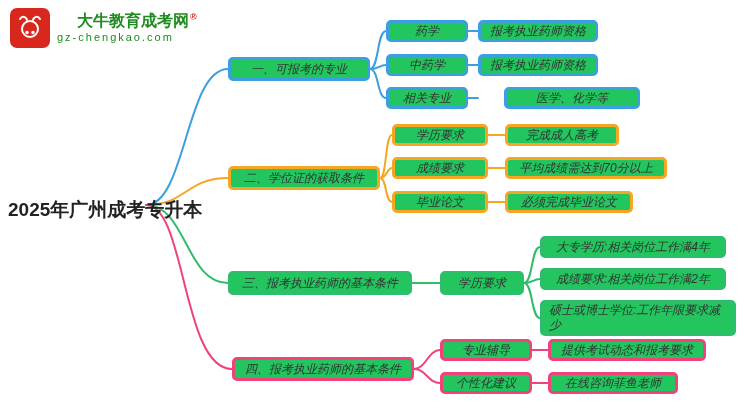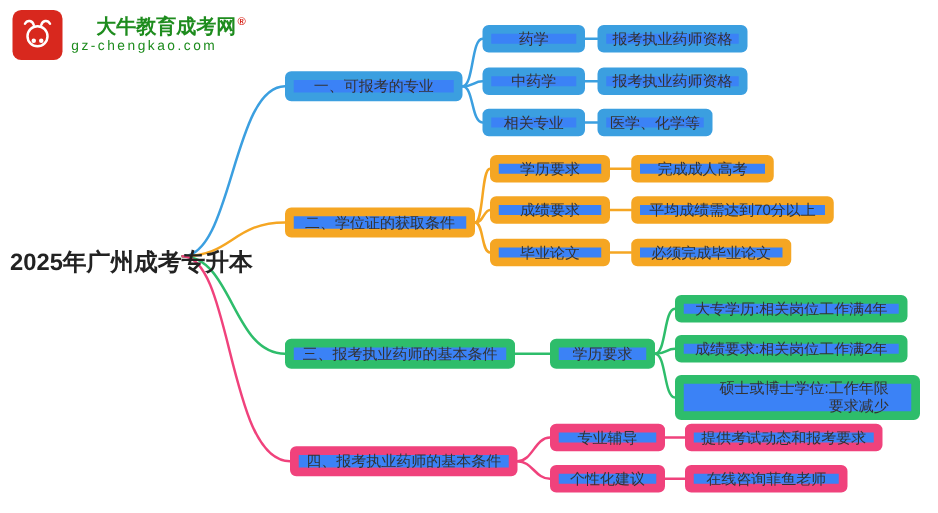--- a/index.html
+++ b/index.html
@@ -21,30 +21,31 @@
   .logo-sub{color:#1e8c1e;font-size:11px;letter-spacing:2px;line-height:1.2;white-space:nowrap;}
 
   
   .root{
     position:absolute;left:8px;top:197px;width:136px;text-align:center;
     font-size:19px;font-weight:bold;color:#222;white-space:nowrap;
   }
 
   
   .node{
-    position:absolute;background:#3b82f6;border:7px solid #f9a8d4;border-radius:5px;
+    position:absolute;background:#22c55e;border:3px solid #f9a8d4;border-radius:5px;
     display:flex;align-items:center;justify-content:center;
     font-size:12px;color:#333;box-sizing:border-box;white-space:nowrap;
     padding:0 4px;
+    font-style:italic;
   }
   .b1{border-color:#3b9fe0;}
   .b2{border-color:#f5a623;}
   .b3{border-color:#2ebd6b;text-align:center;}
   .b4{border-color:#f0427c;}
-  .wrap{white-space:normal;line-height:1.25;text-align:right;padding:2px 18px;}
+  .wrap{white-space:normal;line-height:1.25;text-align:left;padding:2px 6px;}
 </style>
 </head>
 <body>
 
 <div class="stage">
 
   <svg class="connectors" viewBox="0 0 750 410">
 
     <g fill="none" stroke="#3b9fe0" stroke-width="2" stroke-linecap="round">
       <path d="M146,205 C186,205 186,69 228,69"></path>
@@ -100,21 +101,21 @@
   </div>
 
   <div class="root">2025年广州成考专升本</div>
 
   <div class="node b1" style="left:228px;top:57px;width:142px;height:24px">一、可报考的专业</div>
   <div class="node b1" style="left:386px;top:20px;width:82px;height:22px">药学</div>
   <div class="node b1" style="left:478px;top:20px;width:120px;height:22px">报考执业药师资格</div>
   <div class="node b1" style="left:386px;top:54px;width:82px;height:22px">中药学</div>
   <div class="node b1" style="left:478px;top:54px;width:120px;height:22px">报考执业药师资格</div>
   <div class="node b1" style="left:386px;top:87px;width:82px;height:22px">相关专业</div>
-  <div class="node b1" style="left:478px;top:87px;width:92px;height:22px">医学、化学等</div>
+  <div class="node b1" style="left:504px;top:87px;width:136px;height:22px">医学、化学等</div>
 
   <div class="node b2" style="left:228px;top:166px;width:152px;height:24px">二、学位证的获取条件</div>
   <div class="node b2" style="left:392px;top:124px;width:96px;height:22px">学历要求</div>
   <div class="node b2" style="left:505px;top:124px;width:114px;height:22px">完成成人高考</div>
   <div class="node b2" style="left:392px;top:157px;width:96px;height:22px">成绩要求</div>
   <div class="node b2" style="left:505px;top:157px;width:162px;height:22px">平均成绩需达到70分以上</div>
   <div class="node b2" style="left:392px;top:191px;width:96px;height:22px">毕业论文</div>
   <div class="node b3" style="left:228px;top:271px;width:184px;height:24px">三、报考执业药师的基本条件</div>
 
   <div class="node b2" style="left:505px;top:191px;width:128px;height:22px">必须完成毕业论文</div>

